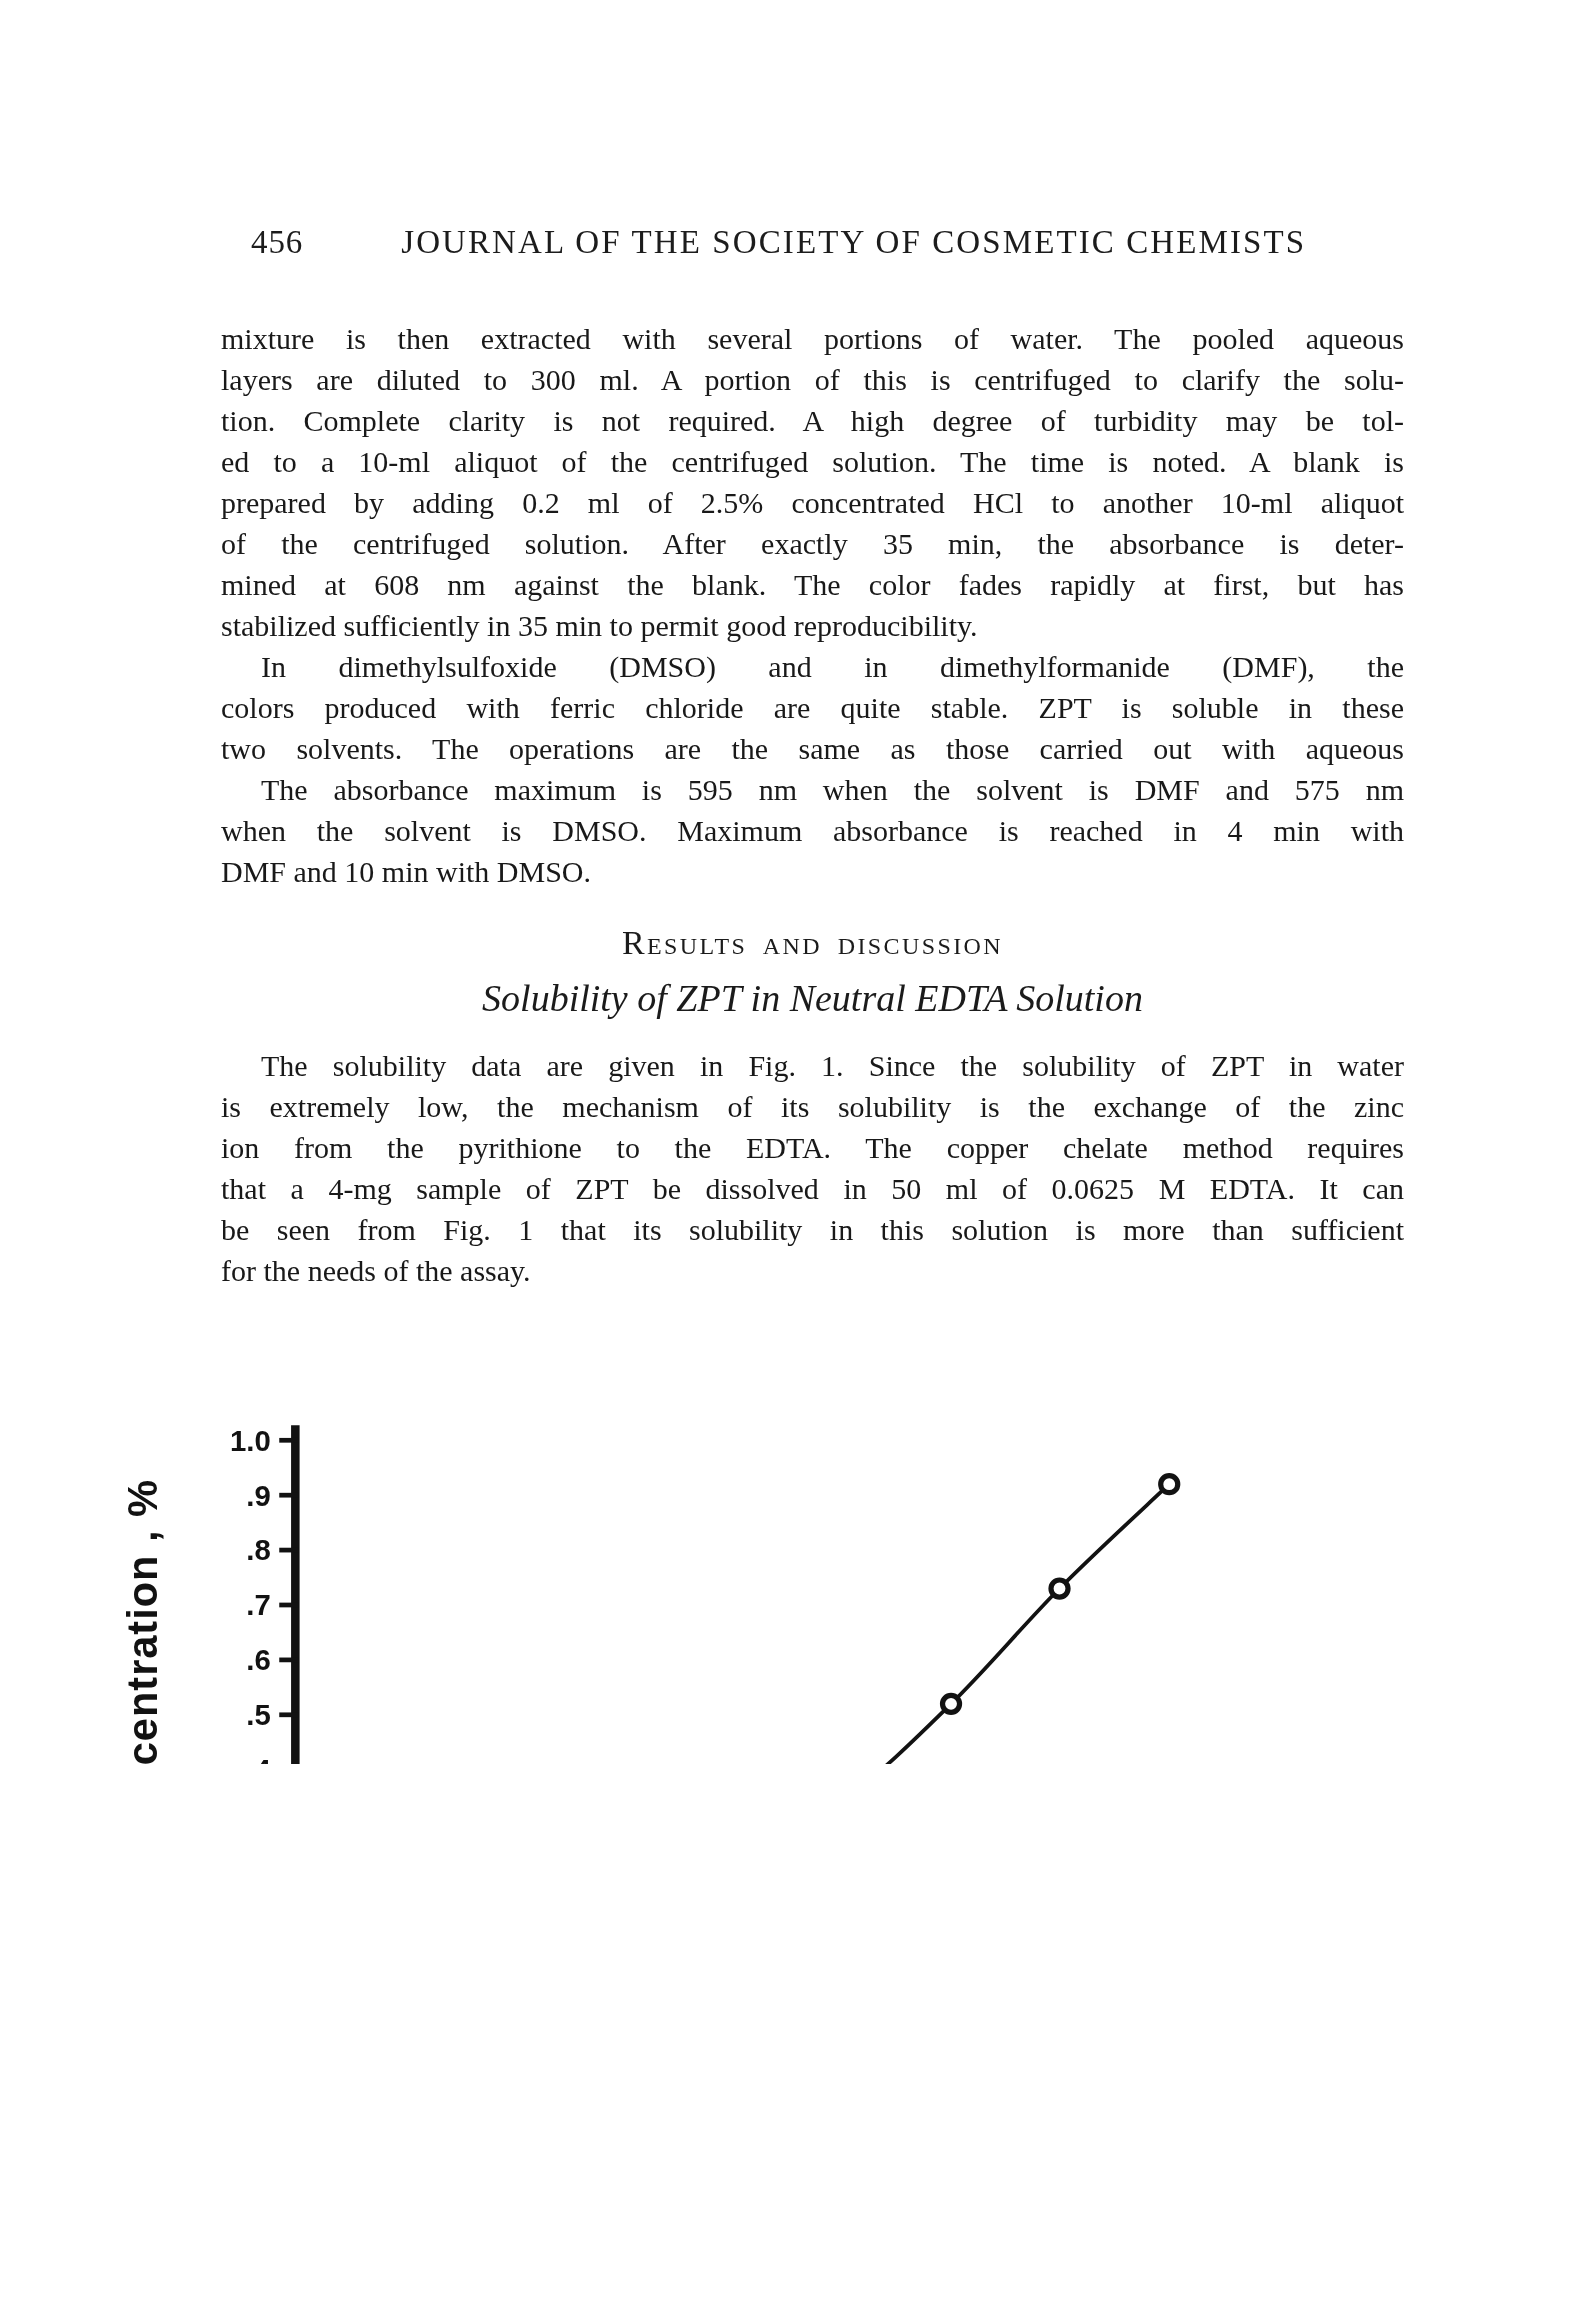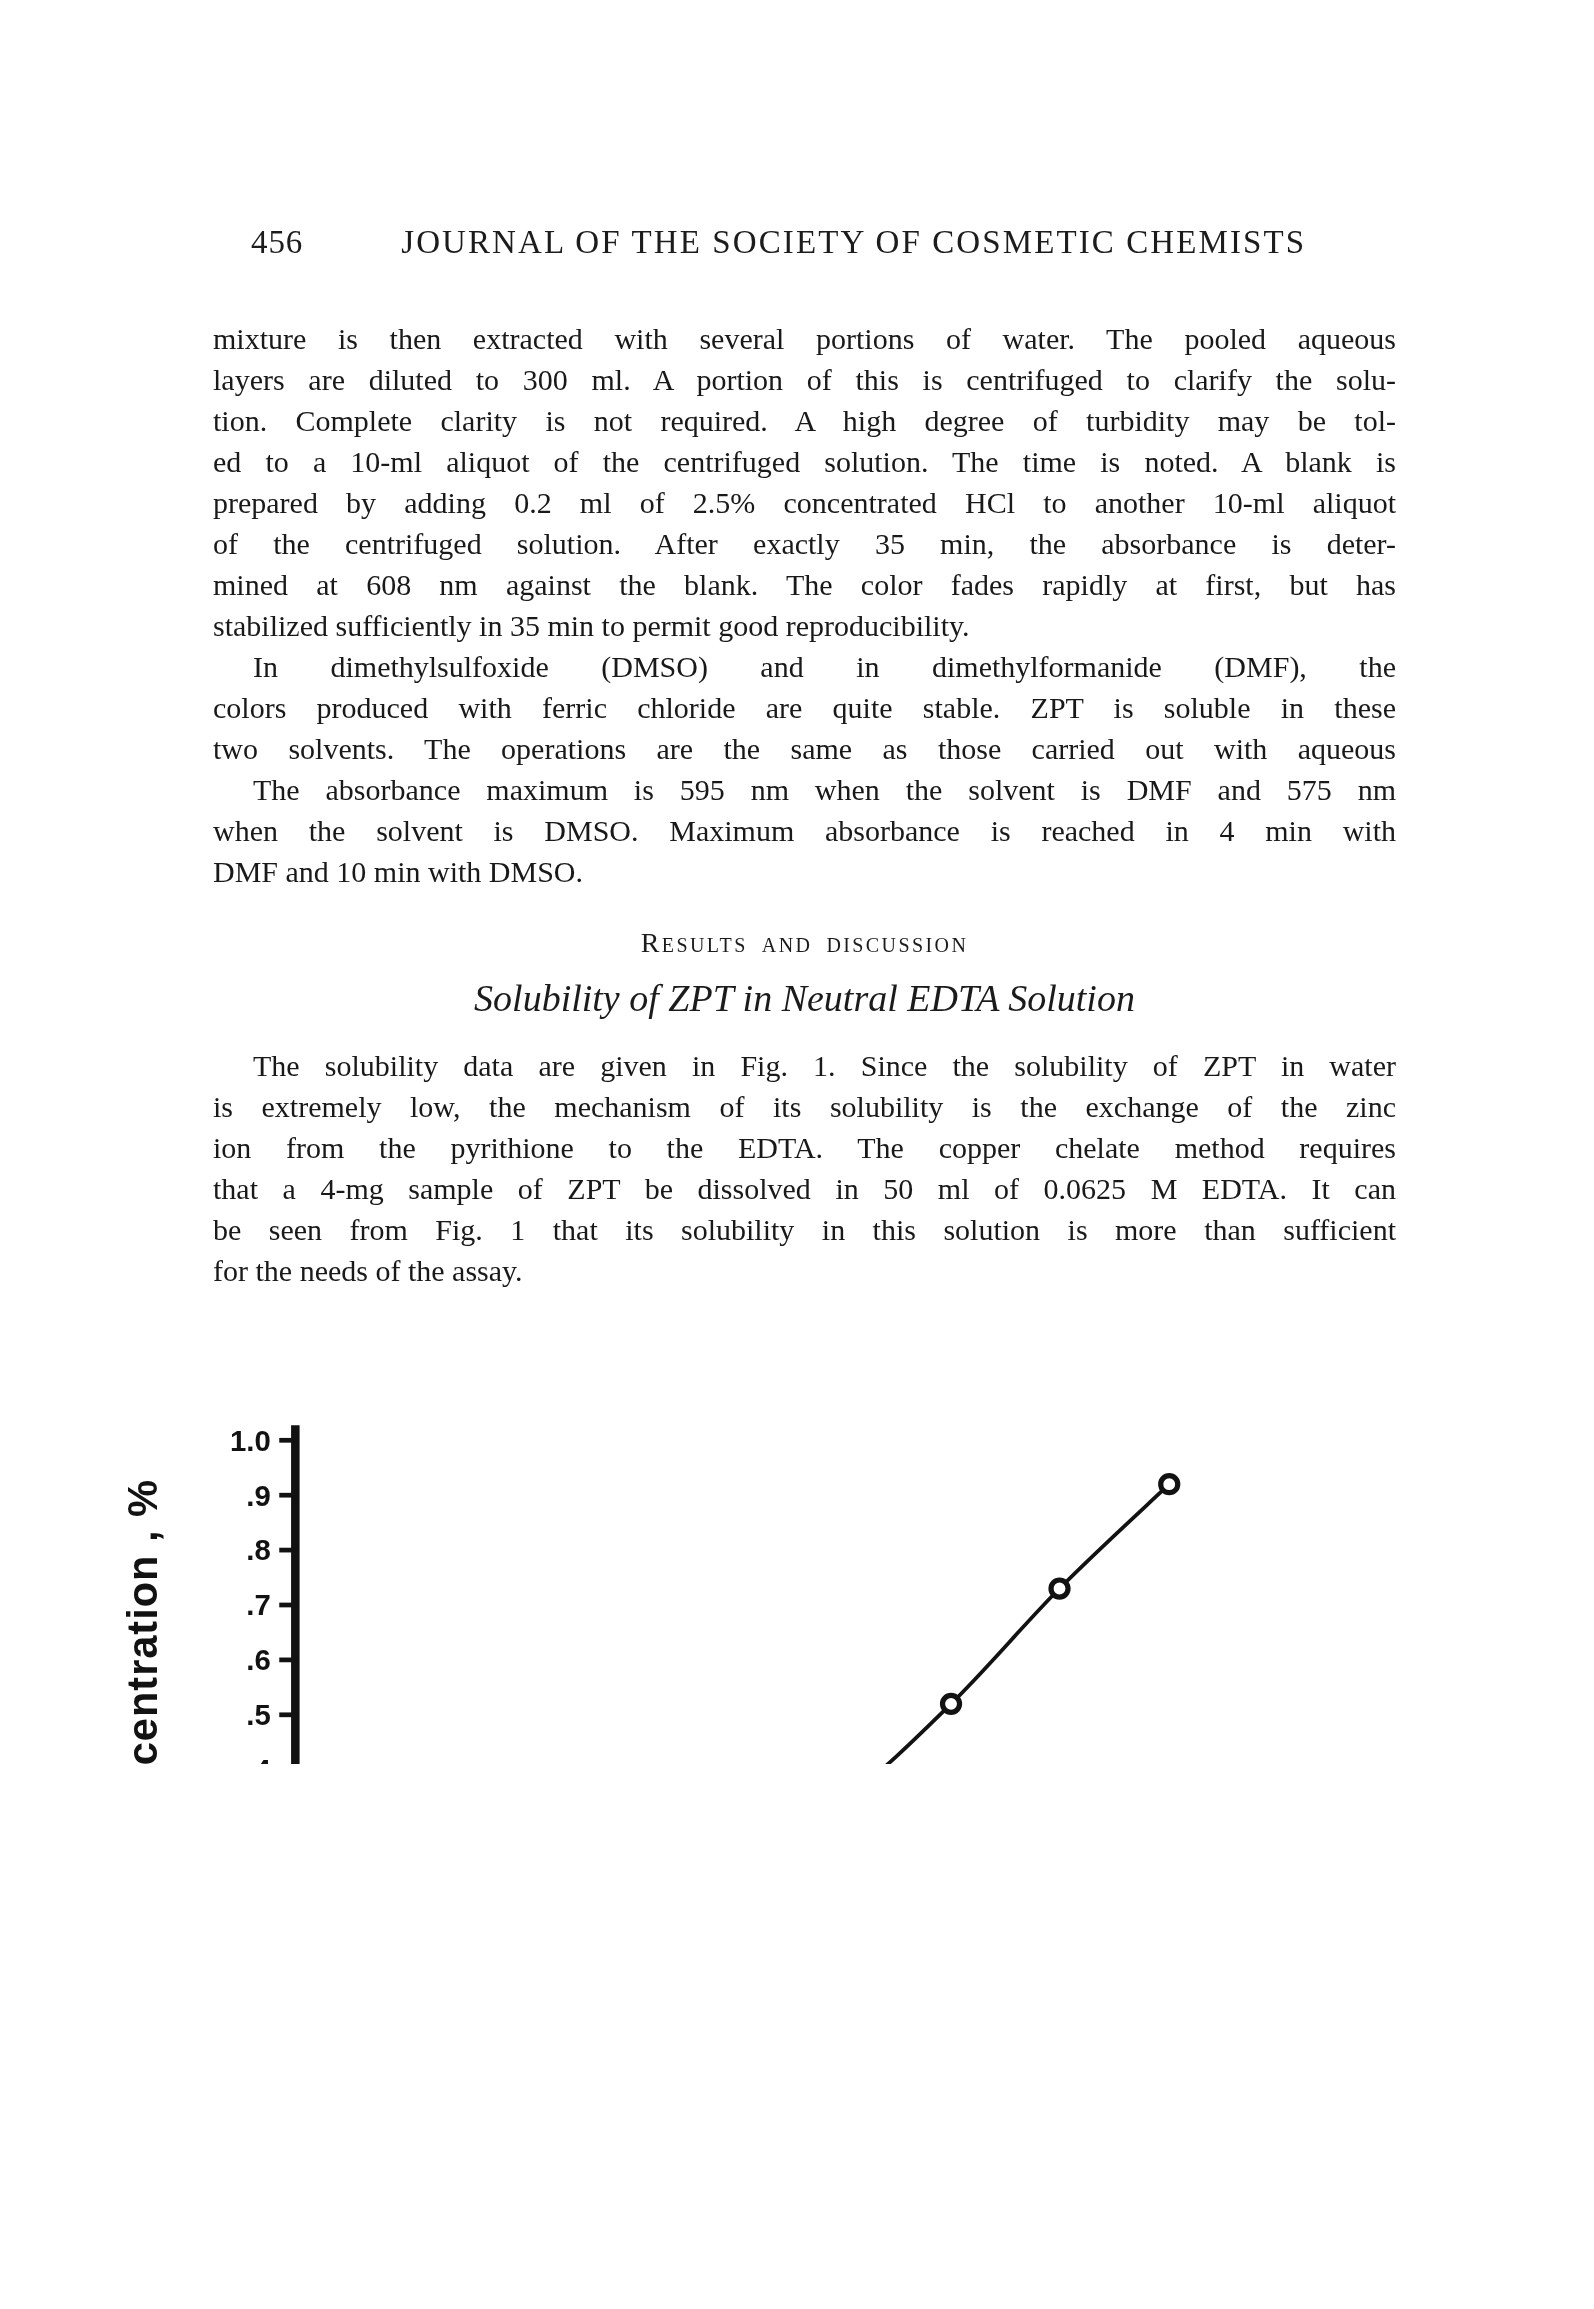--- a/index.html
+++ b/index.html
@@ -14,30 +14,30 @@
   
   .header{
     position:absolute;top:223px;left:251px;right:189px;
     display:flex;align-items:baseline;
     font-size:33px;line-height:38px;color:#1c1c1c;
   }
   .pagenum{letter-spacing:0.9px;}
   .jtitle{margin-left:98px;letter-spacing:2.1px;white-space:nowrap;}
   
   .body-text{
-    position:absolute;left:213px;top:318px;width:1183px;
+    position:absolute;left:221px;top:318px;width:1183px;
     font-size:30px;line-height:41px;color:#191919;
   }
   .paragraph{margin:0;}
   .jline{text-align:justify;text-align-last:justify;white-space:normal;}
   .jline.last{text-align-last:left;}
   .paragraph.indent .jline.first{text-indent:40px;}
   .section-heading{
     margin-top:28px;text-align:center;
-    font-variant:small-caps;font-size:28px;line-height:45px;
+    font-variant:small-caps;font-size:34px;line-height:45px;
     letter-spacing:2.4px;word-spacing:4.7px;color:#1b1b1b;
   }
   .subsection-heading{
     margin-top:9.5px;text-align:center;font-style:italic;
     font-size:38px;line-height:47px;color:#1b1b1b;
   }
   .paragraph.after{margin-top:23px;}
   
   .figure{position:absolute;left:0;top:1372px;width:1595px;height:767px;}
   .figure svg{display:block;}

